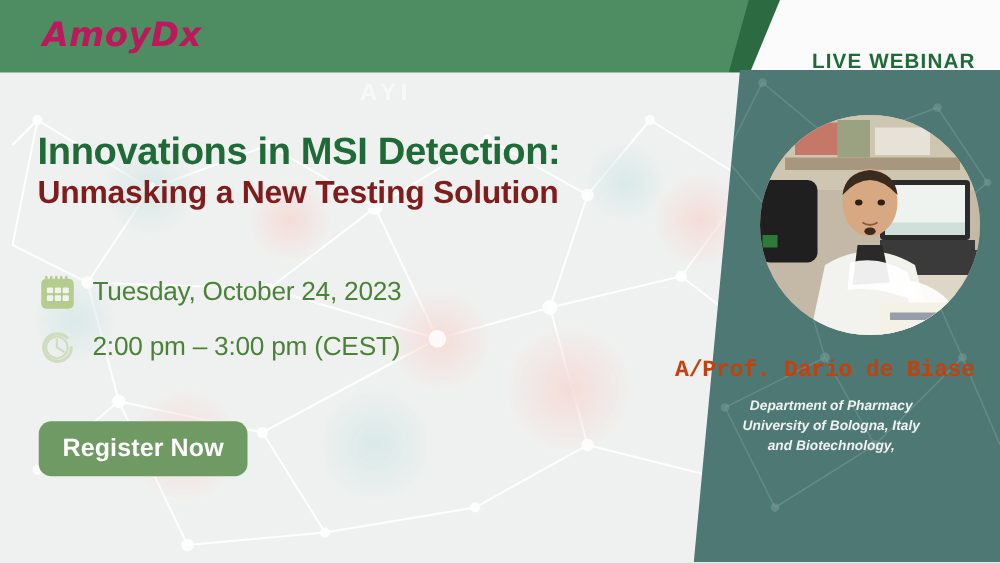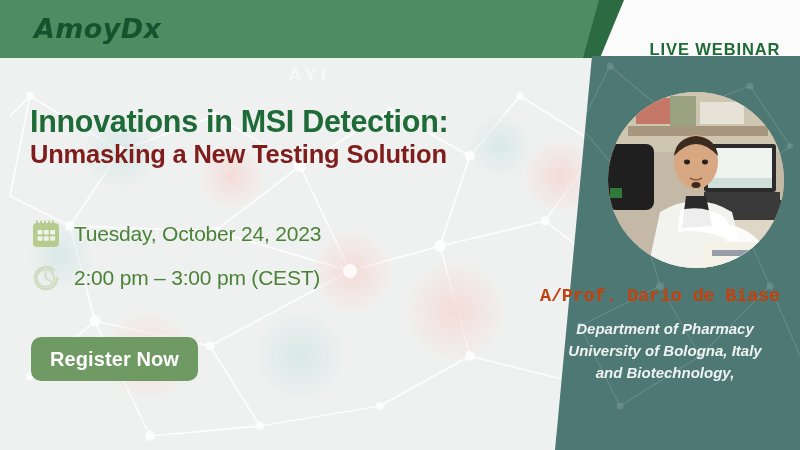--- a/index.html
+++ b/index.html
@@ -11,21 +11,21 @@
   .banner{position:relative;width:800px;height:450px;overflow:hidden;background:#eef0ef;}
 
   
   .bg-base{position:absolute;inset:0;background:#eff1f0;}
   .bg-net{position:absolute;left:0;top:56px;width:620px;height:394px;opacity:.95;}
 
   
   .header{position:absolute;left:0;top:0;width:800px;height:58px;background:#4e8c61;}
   .logo{
     position:absolute;left:34px;top:13px;
-    color:#14532d;font-size:27px;font-weight:700;font-style:italic;
+    color:#be185d;font-size:27px;font-weight:700;font-style:italic;
     letter-spacing:.4px;font-family:"DejaVu Sans", sans-serif;
   }
   .hdr-dark{
     position:absolute;top:0;left:583px;width:70px;height:58px;
     background:#2c6a42;
     clip-path:polygon(16px 0,70px 0,54px 58px,0 58px);
   }
   .hdr-white{
     position:absolute;top:0;left:600px;width:200px;height:58px;
     background:#fafbfa;
@@ -93,21 +93,21 @@
   .photo{position:absolute;inset:0;}
 
   .speaker-name{
     position:absolute;left:540px;top:286px;width:250px;
     text-align:left;color:#c2410c;font-size:18.5px;font-weight:700;
     letter-spacing:-.2px;
     font-family:Liberation Mono, monospace;
   }
   .speaker-affil{
     position:absolute;left:540px;top:318px;width:250px;
-    text-align:center;color:#eef3f2;font-size:15px;font-style:italic;
+    text-align:center;color:#eef3f2;font-size:11px;font-style:italic;
     font-weight:700;line-height:1.45;
   }
 </style>
 </head>
 <body>
 
 <div class="banner">
 
   <div class="bg-base"></div>
 

